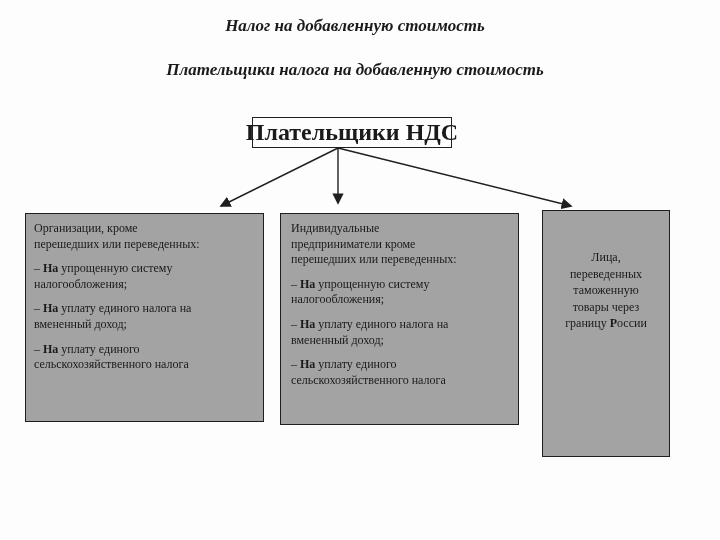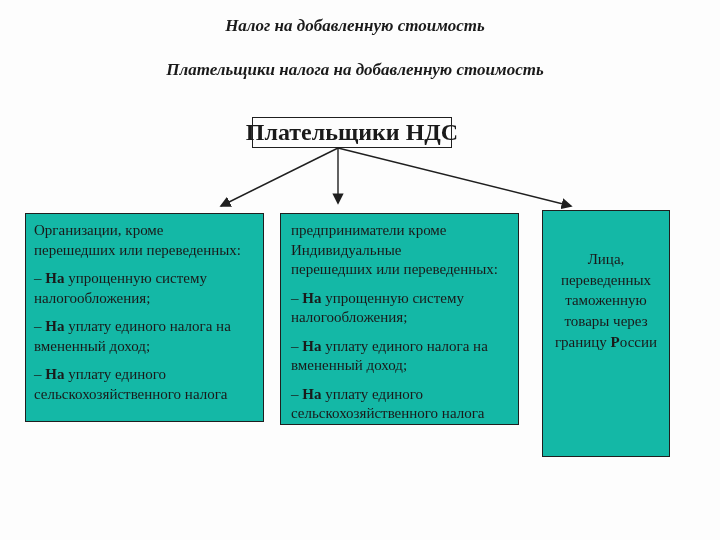--- a/index.html
+++ b/index.html
@@ -42,22 +42,22 @@
   }
   .arrows {
     position: absolute;
     left: 0;
     top: 0;
     pointer-events: none;
   }
   .node {
     position: absolute;
     border: 1.5px solid #1f1f1f;
-    background: #14b8a6;
-    font-size: 15px;
+    background: #a3a3a3;
+    font-size: 12px;
     line-height: 1.3;
   }
   .box-left   { left: 25px;  top: 213px; width: 239px; height: 209px; padding: 7px 4px 0 8px; }
   .box-middle { left: 280px; top: 213px; width: 239px; height: 212px; padding: 7px 4px 0 10px; }
   .box-right  {
     left: 542px; top: 210px; width: 128px; height: 247px;
     padding: 38px 4px 0 4px;
     text-align: center;
     line-height: 1.38;
   }
@@ -102,22 +102,22 @@
       <div class="line">вмененный доход;</div>
     </div>
     <div class="para">
       <div class="line"><span>– </span><b>На</b><span> уплату единого</span></div>
       <div class="line">сельскохозяйственного налога</div>
     </div>
   </div>
 
   <div class="node box-middle">
     <div class="para">
+      <div class="line">Индивидуальные</div>
       <div class="line">предприниматели кроме</div>
-      <div class="line">Индивидуальные</div>
       <div class="line">перешедших или переведенных:</div>
     </div>
     <div class="para">
       <div class="line"><span>– </span><b>На</b><span> упрощенную систему</span></div>
       <div class="line">налогообложения;</div>
     </div>
     <div class="para">
       <div class="line"><span>– </span><b>На</b><span> уплату единого налога на</span></div>
       <div class="line">вмененный доход;</div>
     </div>

